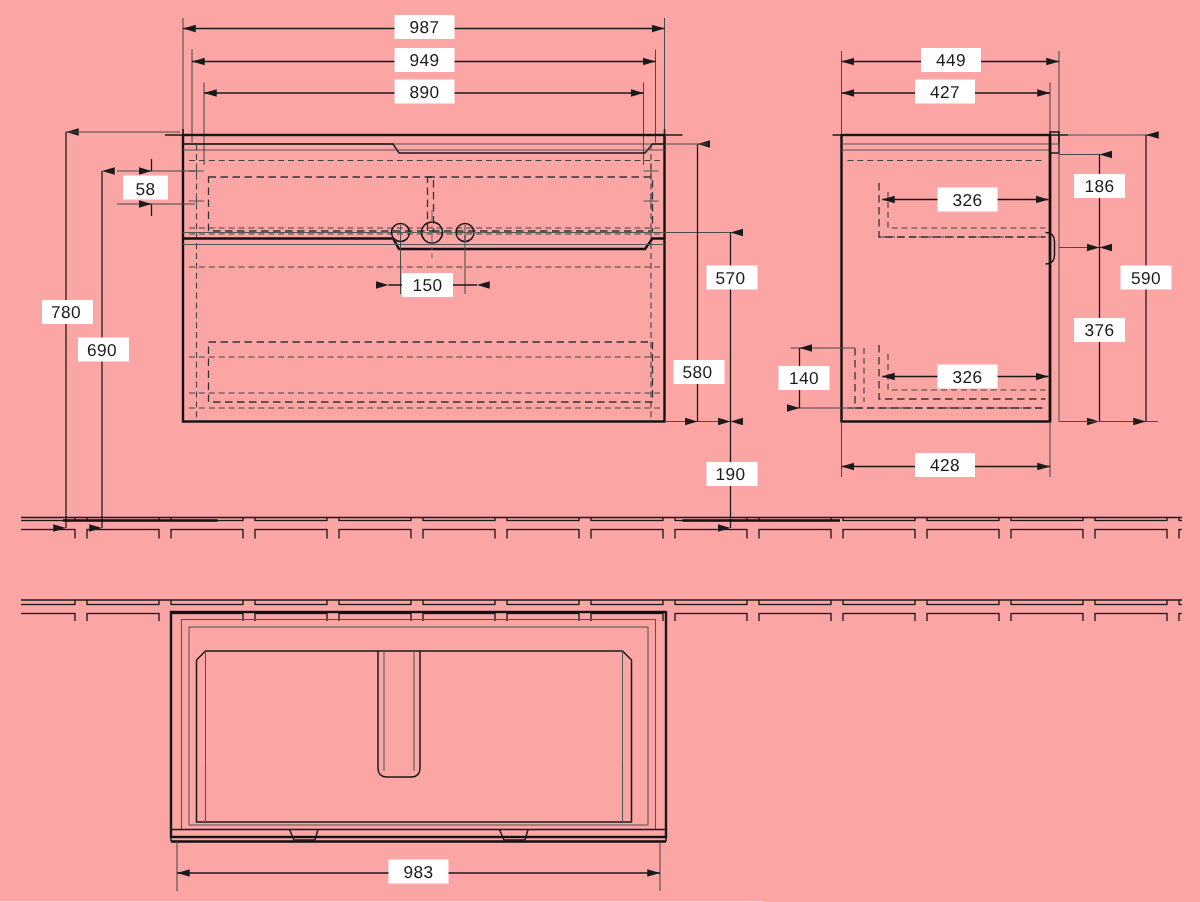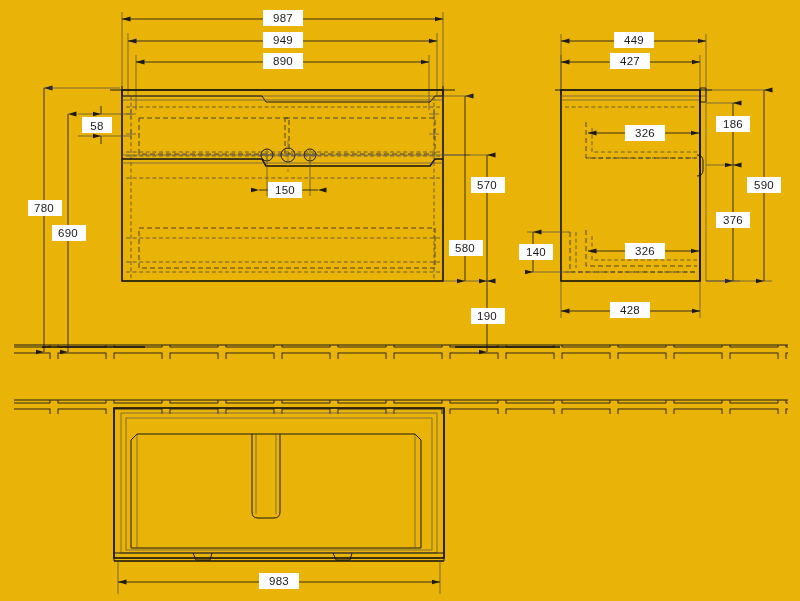--- a/index.html
+++ b/index.html
@@ -8,21 +8,21 @@
     padding: 0;
     background: #ffffff;
   }
   body {
     font-family: "Liberation Sans", sans-serif;
   }
   #drawing-root {
     position: relative;
     width: 800px;
     height: 601px;
-    background: #eab308;
+    background: #fca5a5;
     overflow: hidden;
   }
   svg.sheet {
     display: block;
     width: 800px;
     height: 601px;
   }
   .dimtext {
     font-family: "Liberation Sans", sans-serif;
     font-size: 11.5px;

